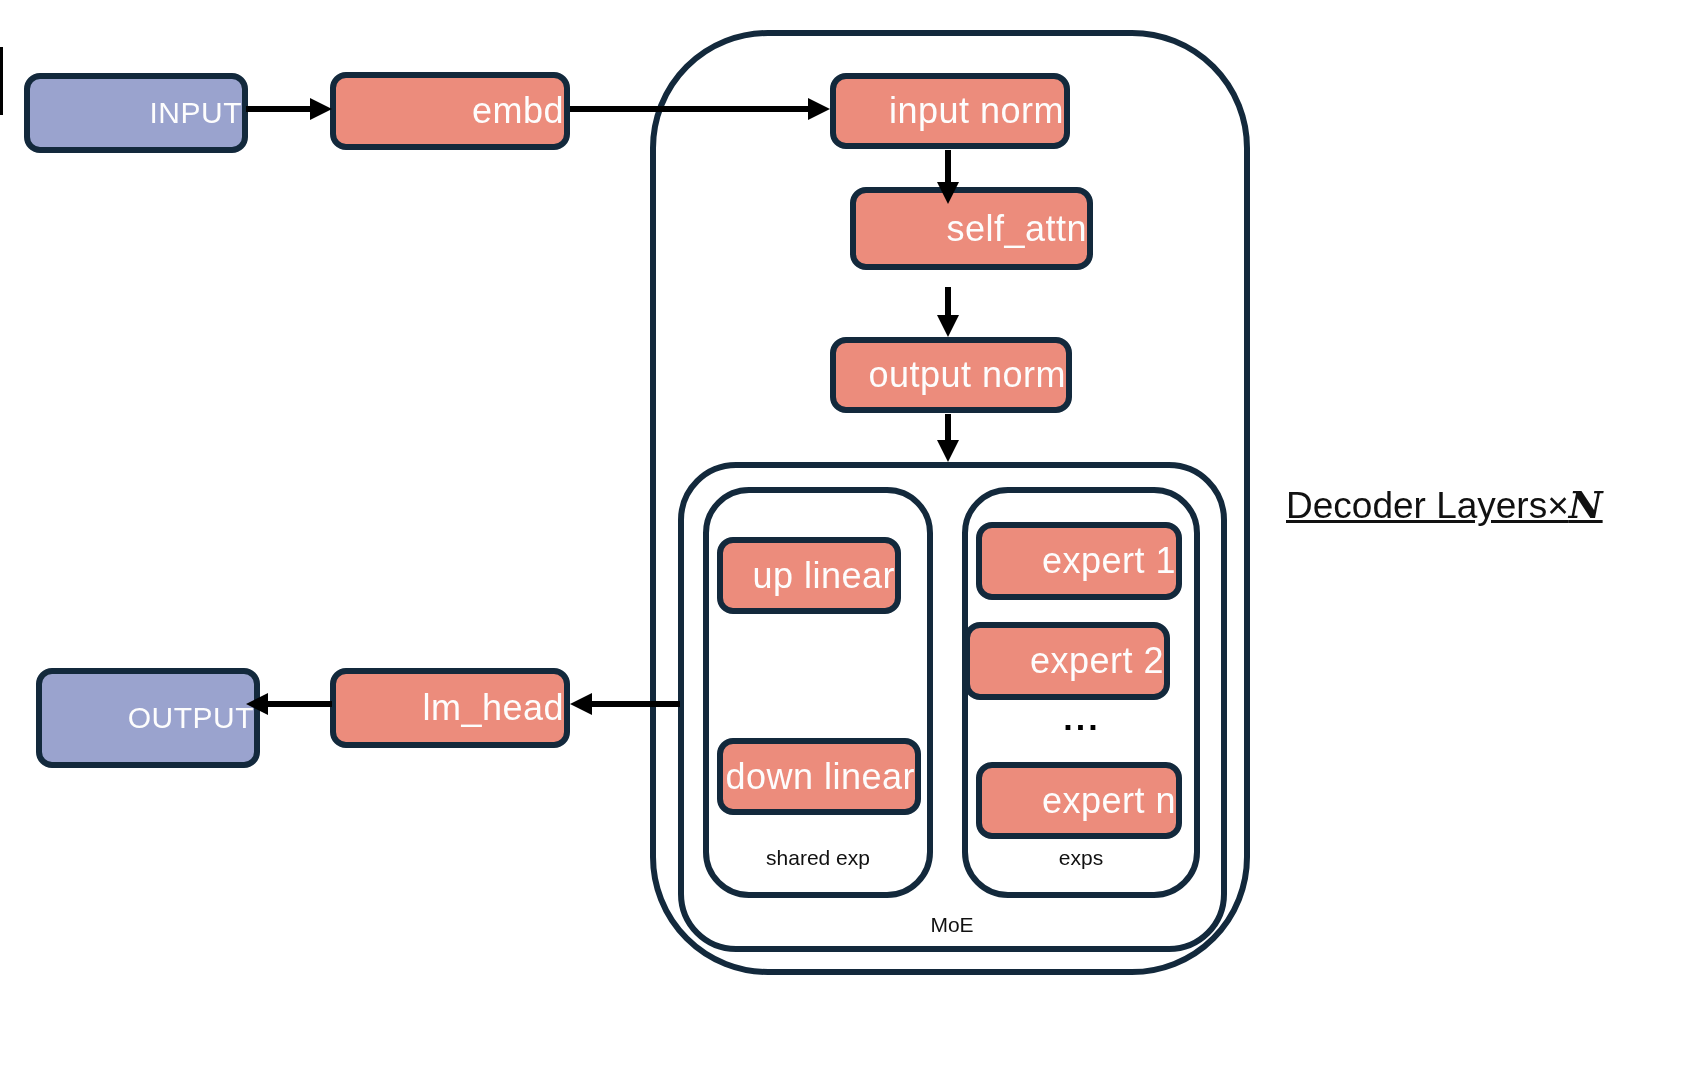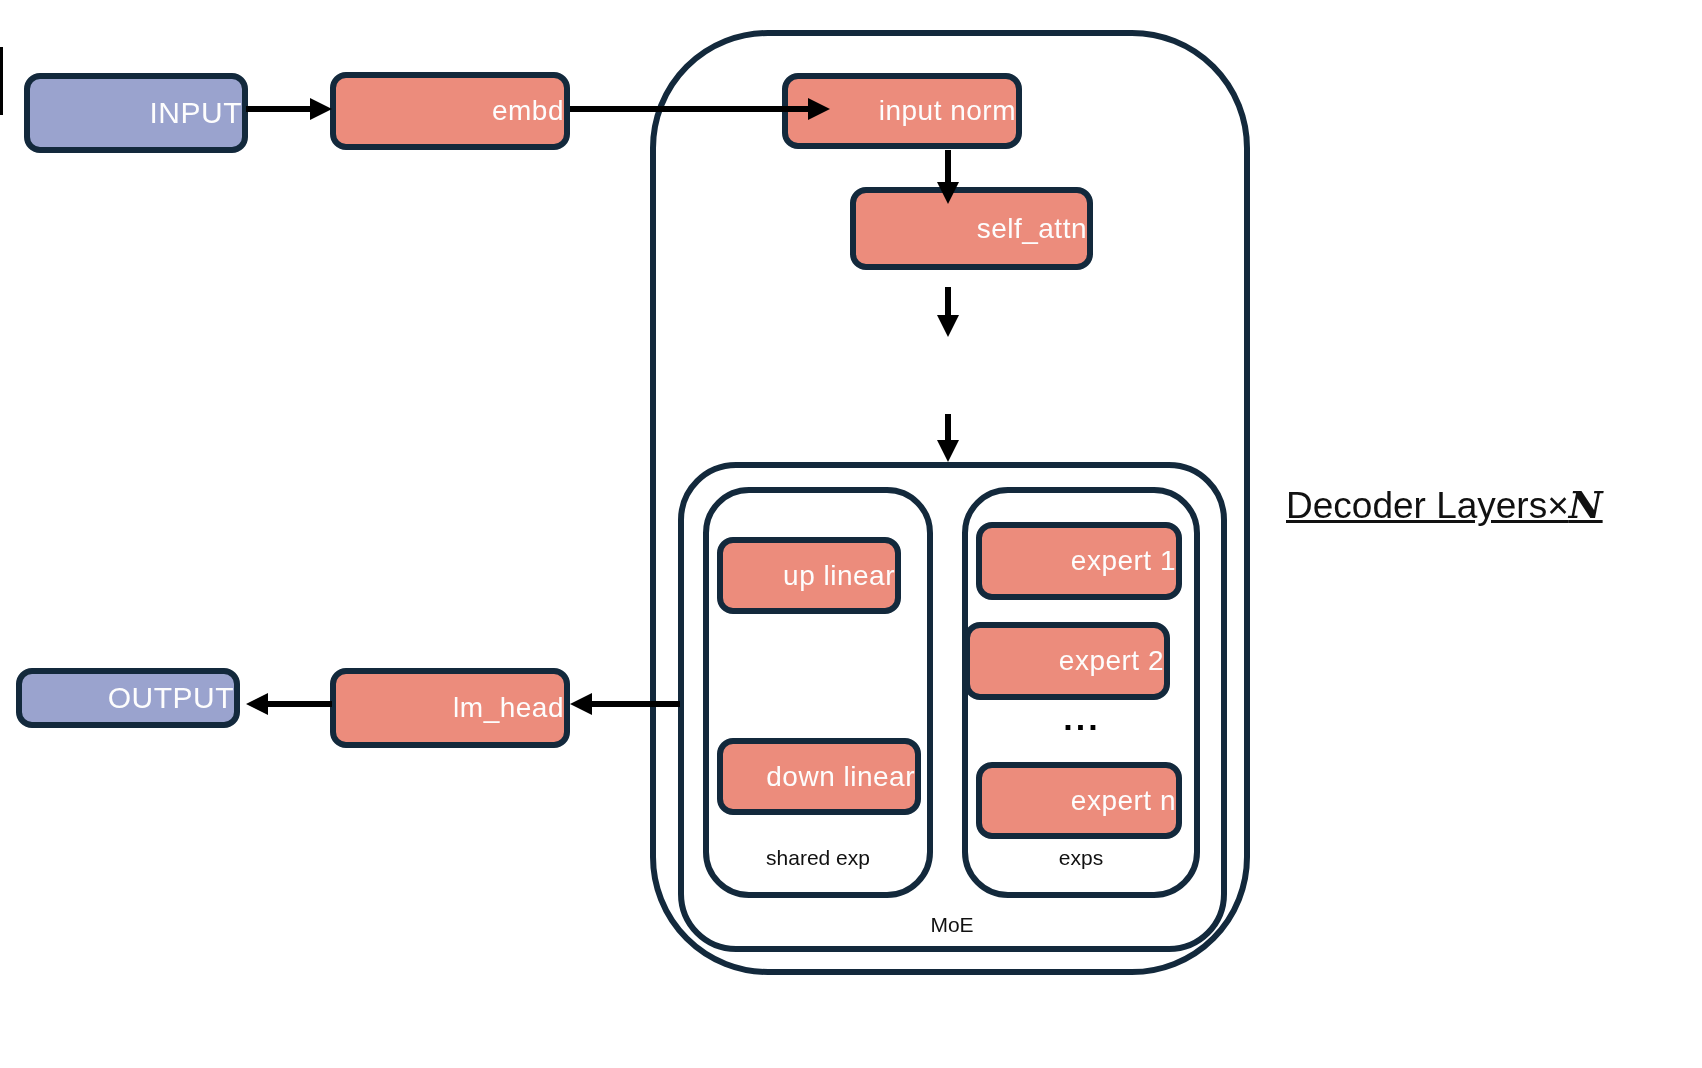--- a/index.html
+++ b/index.html
@@ -18,21 +18,21 @@
   }
   .box{
     position:absolute;box-sizing:border-box;border:6px solid var(--border);
     display:flex;align-items:center;justify-content:flex-end;
   }
   .node{border-radius:16px;}
   .io{background:var(--io-fill);}
   .module{background:var(--module-fill);}
   .container-box{background:transparent;}
   .box-label{
-    color:var(--box-text);font-size:28px;font-weight:500;letter-spacing:.5px;
+    color:var(--box-text);font-size:36px;font-weight:500;letter-spacing:.5px;
     white-space:nowrap;
   }
   .io .box-label{font-size:30px;}
   .small-label{
     position:absolute;transform:translateX(-50%);color:var(--label-text);
     font-size:21px;white-space:nowrap;
   }
   .ellipsis{
     position:absolute;transform:translateX(-50%);color:var(--arrow);
     font-size:34px;font-weight:700;letter-spacing:3px;line-height:1;white-space:nowrap;
@@ -69,35 +69,38 @@
 
   <div class="box container-box" style="left:678px;top:462px;width:549px;height:490px;border-radius:58px"></div>
 
   <div class="box container-box" style="left:703px;top:487px;width:230px;height:411px;border-radius:46px"></div>
 
   <div class="box container-box" style="left:962px;top:487px;width:238px;height:411px;border-radius:46px"></div>
 
   <div class="box node io" style="left:24px;top:73px;width:224px;height:80px">
     <span class="box-label">INPUT</span>
   </div>
-  <div class="box node io" style="left:16px;top:668px;width:224px;height:60px">
+  <div class="box node io" style="left:36px;top:668px;width:224px;height:100px">
     <span class="box-label">OUTPUT</span>
   </div>
 
   <div class="box node module" style="left:330px;top:72px;width:240px;height:78px">
     <span class="box-label">embd</span>
   </div>
   <div class="box node module" style="left:330px;top:668px;width:240px;height:80px">
     <span class="box-label">lm_head</span>
   </div>
-  <div class="box node module" style="left:782px;top:73px;width:240px;height:76px">
+  <div class="box node module" style="left:830px;top:73px;width:240px;height:76px">
     <span class="box-label">input norm</span>
   </div>
   <div class="box node module" style="left:850px;top:187px;width:243px;height:83px">
     <span class="box-label">self_attn</span>
+  </div>
+  <div class="box node module" style="left:830px;top:337px;width:242px;height:76px">
+    <span class="box-label">output norm</span>
   </div>
 
   <div class="box node module" style="left:717px;top:537px;width:184px;height:77px">
     <span class="box-label">up linear</span>
   </div>
   <div class="box node module" style="left:717px;top:738px;width:204px;height:77px">
     <span class="box-label">down linear</span>
   </div>
 
   <div class="box node module" style="left:976px;top:522px;width:206px;height:78px">

